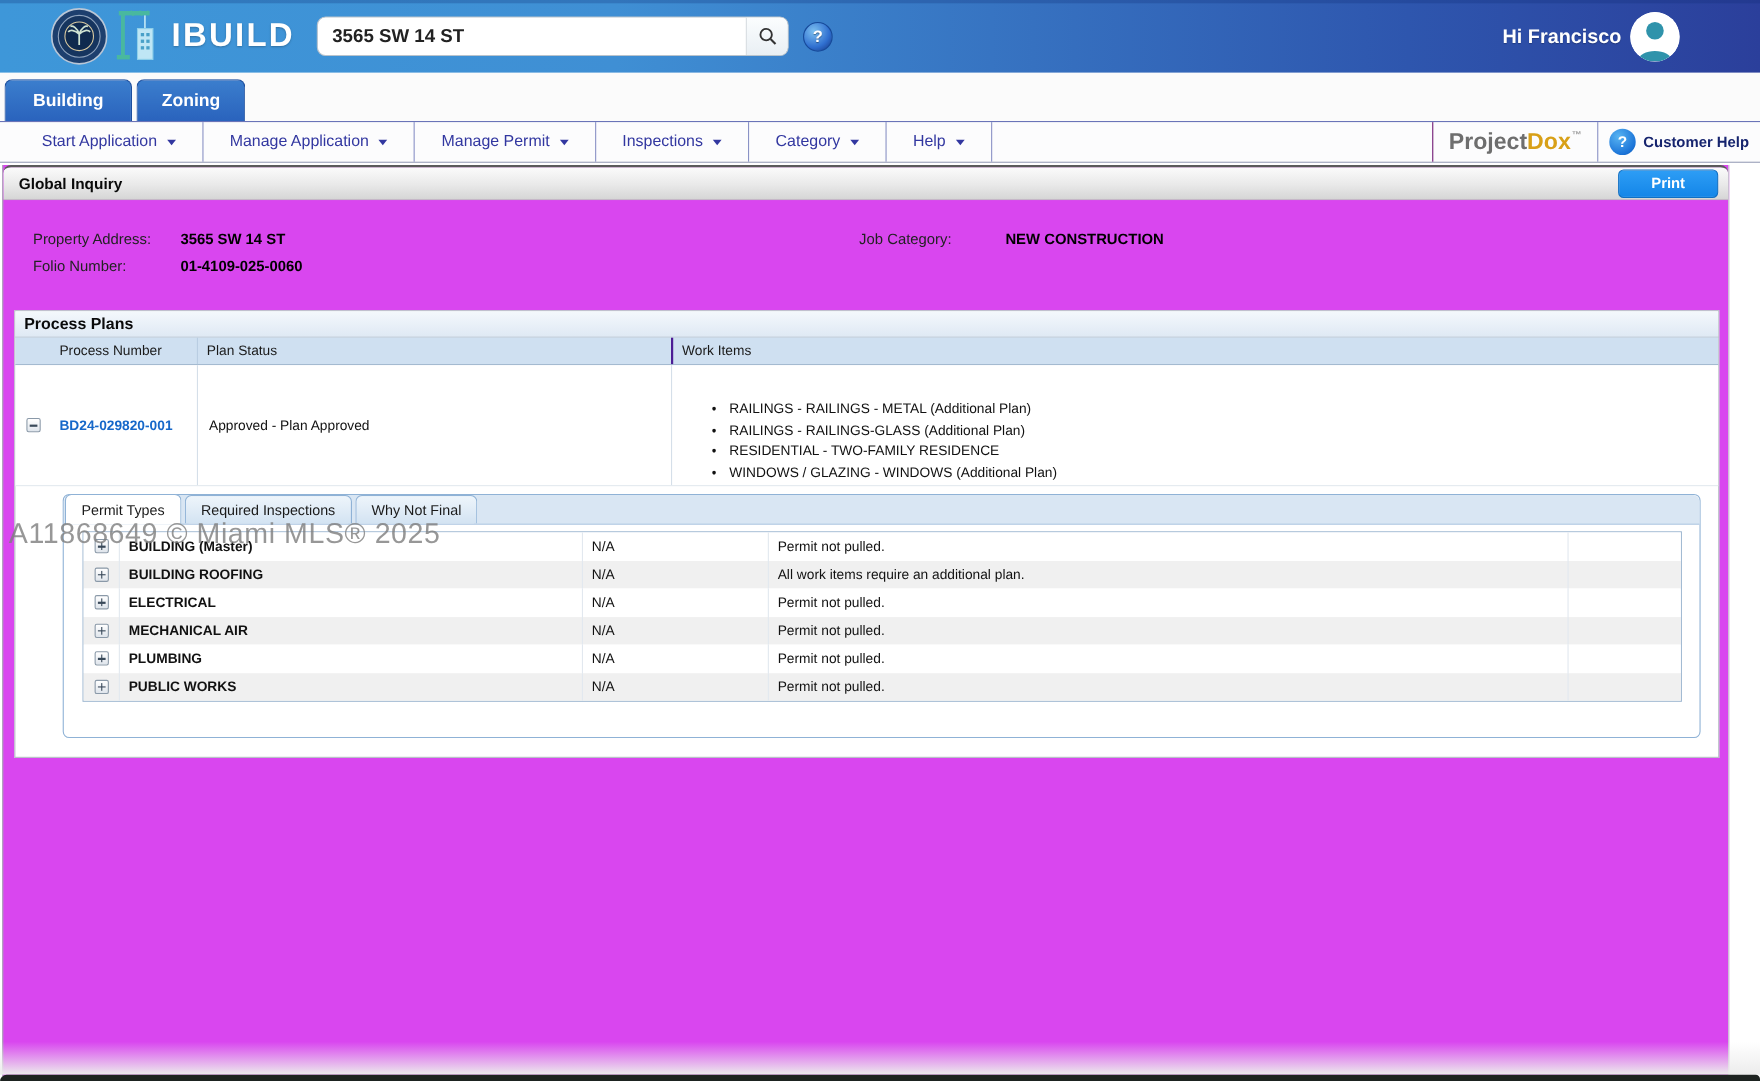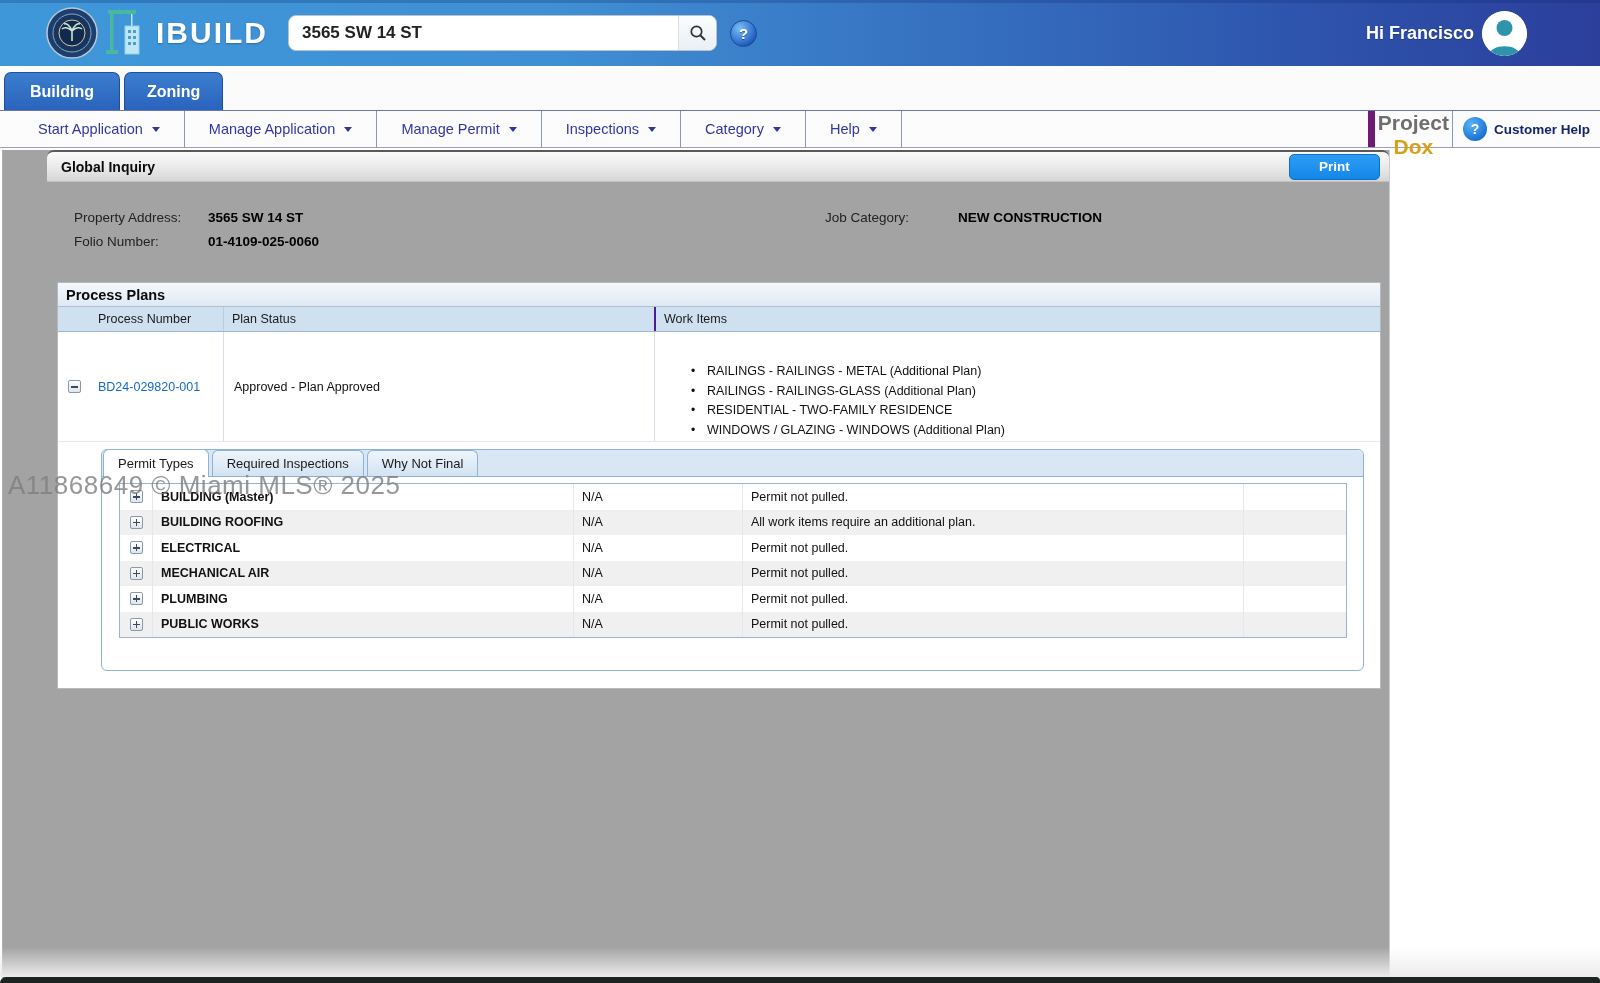--- a/index.html
+++ b/index.html
@@ -76,40 +76,40 @@
     cursor:pointer; white-space:nowrap;
   }
   .menu-item:first-child { padding-left:38px; }
   .caret {
     width:0; height:0; margin-left:9px;
     border-left:4.5px solid transparent; border-right:4.5px solid transparent;
     border-top:5px solid #3237a0;
   }
   .menu-spacer { flex:1; }
   .projectdox {
-    display:flex; align-items:center; padding:0 3px;
-    border-left:7px solid #701a75; border-right:1px solid #8a92c6;
-    font-weight:bold; font-size:21px; cursor:pointer;flex-direction:column;
+    display:flex; align-items:center; padding:0 14px;
+    border-left:1px solid #701a75; border-right:1px solid #8a92c6;
+    font-weight:bold; font-size:21px; cursor:pointer;
   }
   .pd-gray { color:#6e6e6e; }
   .pd-gold { color:#d8a018; }
   .pd-tm { color:#9a9a9a; font-size:9px; margin-left:1px; align-self:flex-start; padding-top:6px; }
   .cust-help { display:flex; align-items:center; gap:7px; padding:0 10px; cursor:pointer; }
   .qmark {
     width:24px; height:24px; border-radius:50%;
     background:radial-gradient(circle at 35% 30%,#58b4f2,#1b74d8 70%,#0f54ab);
     color:#fff; font-weight:bold; font-size:14px; display:flex; align-items:center; justify-content:center;
     flex:0 0 auto;
   }
   .cust-help-label { color:#16246e; font-weight:bold; font-size:13.5px; white-space:nowrap; }
 
   
   .frame {
-    margin:2px 28px 0 2px; width:1388px; min-height:828px; position:relative;
-    border-left:1px solid #a9adb2; border-right:1px solid #c9ccd0; background:#a3a3a3;padding-left:44px;
+    margin:2px 28px 0 2px; width:1570px; min-height:828px; position:relative;
+    border-left:1px solid #a9adb2; border-right:1px solid #c9ccd0; background:#d946ef;
   }
   .page-header {
     height:32px; background:linear-gradient(#fbfbfb,#e9e9e9 55%,#d6d6d6);
     border-top:2px solid #5a5a5a; border-bottom:1px solid #c2c2c2;
     border-radius:7px 7px 0 0;
     display:flex; align-items:center; padding:0 9px 0 14px;
   }
   .page-title { font-weight:bold; font-size:14px; color:#0a0a0a; }
   .print-btn {
     margin-left:auto; width:91px; height:26px; background:linear-gradient(#2d9df5,#1486e8);
@@ -136,21 +136,21 @@
   .pp-head > div { display:flex; align-items:center; padding-left:8px; }
   .col-exp { width:32px; flex:0 0 auto; }
   .col-num { width:133px; flex:0 0 auto; }
   .col-status { width:431px; flex:0 0 auto; border-left:1px solid #b9cde2; }
   .col-items { flex:1; border-left:2px solid #4c1d95; }
   .pp-row { display:flex; min-height:110px; background:#fff; border-bottom:1px solid #e3e9ef; }
   .pp-row .col-exp { display:flex; align-items:center; justify-content:center; }
   .pp-row .col-num { display:flex; align-items:center; padding-left:8px; }
   .pp-row .col-status { display:flex; align-items:center; padding-left:10px; font-size:12.5px; border-left:1px solid #d5dfe9; }
   .pp-row .col-items { border-left:1px solid #d5dfe9; padding:14px 0 0 36px; }
-  .proc-link { color:#1668c9; font-weight:normal; font-size:12.5px; text-decoration:none; cursor:pointer; }
+  .proc-link { color:#1668c9; font-weight:bold; font-size:12.5px; text-decoration:none; cursor:pointer; }
   .wi-list { list-style:none;margin-top:16px; }
   .wi-list li { font-size:12.5px; line-height:19.5px; color:#111; position:relative; padding-left:16px; }
   .wi-list li::before { content:"•"; position:absolute; left:0; top:0; font-size:12px; }
 
   .expander {
     width:13px; height:13px; border:1px solid #8a99a8; border-radius:2px;
     background:linear-gradient(#ffffff,#dfe5ec); cursor:pointer; position:relative; flex:0 0 auto;
     display:inline-block;
   }
   .expander .h { position:absolute; left:2px; right:2px; top:5px; height:1.5px; background:#3a4a5a; }

